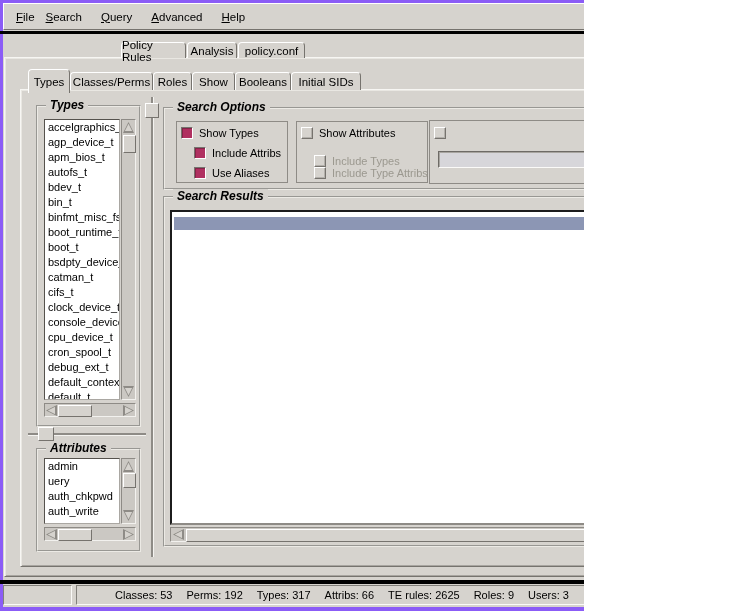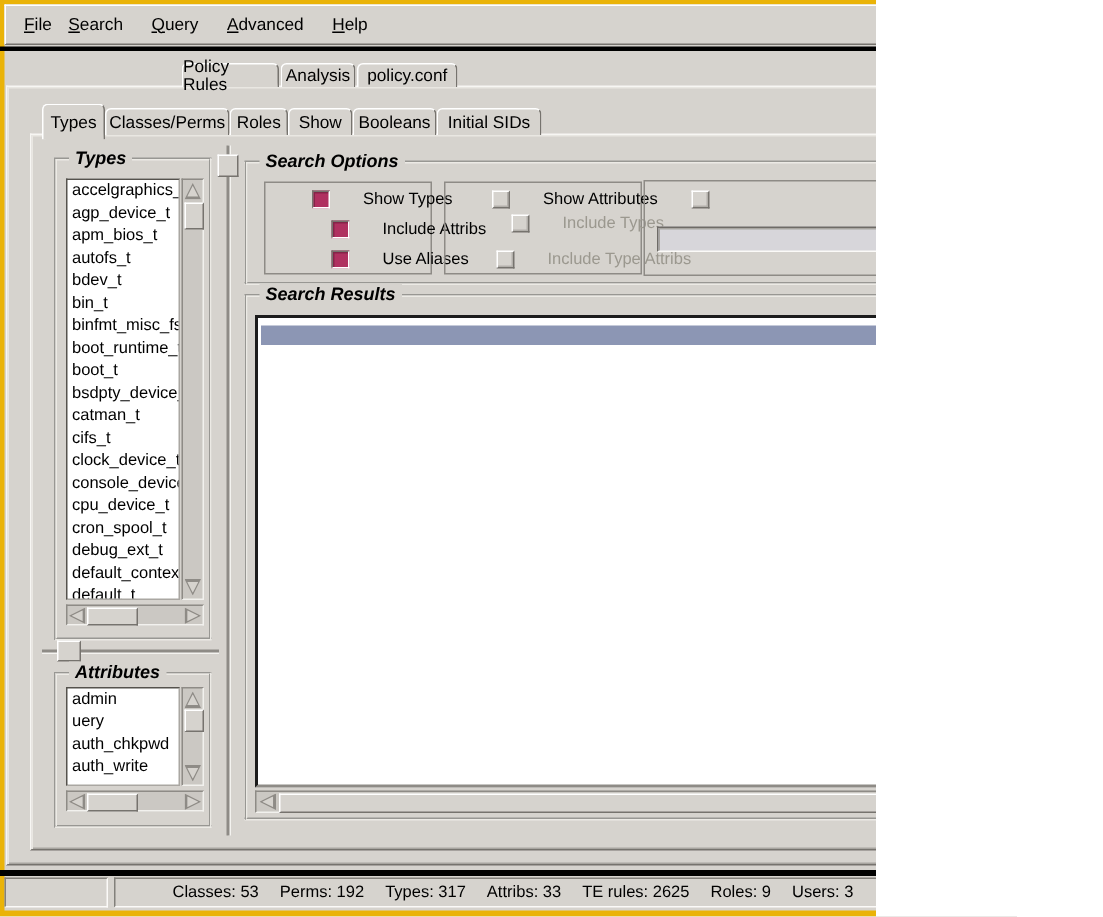--- a/index.html
+++ b/index.html
@@ -1,17 +1,17 @@
 <!DOCTYPE html>
 <html><head>
 <meta charset="utf-8">
 <style>
   html,body{margin:0;padding:0;}
   body{font-family:"Liberation Sans",sans-serif;font-size:11.5px;color:#000;}
-  .win{position:relative;width:584px;height:611px;background:#eab308;overflow:hidden;text-decoration:underline;}
+  .win{position:relative;width:584px;height:611px;background:#8b5cf6;overflow:hidden;text-decoration:underline;}
   .bg{position:absolute;left:3px;top:3px;width:728px;height:604px;background:#d6d3ce;}
   .abs{position:absolute;}
   
   .raised{border:1px solid;border-color:#ffffff #76736e #76736e #ffffff;background:#d6d3ce;}
   .frame3d{background:#d6d3ce;border:1px solid;border-color:#f7f6f3 #76736e #76736e #f7f6f3;
            box-shadow:inset 1px 1px 0 #e9e7e2, inset -1px -1px 0 #a8a5a0;}
   .sunken{border:1px solid;border-color:#82807b #fbfaf8 #fbfaf8 #82807b;}
   
   .menubar{left:3px;top:3px;width:726px;height:27px;display:flex;align-items:center;padding-left:12px;box-sizing:border-box;}
   .mi{margin-right:19px;cursor:default;}
@@ -35,21 +35,21 @@
   .sb{background:#cbc8c3;border:1px solid;border-color:#8e8b86 #f2f1ee #f2f1ee #8e8b86;box-sizing:border-box;}
   .thumb{position:absolute;background:#d6d3ce;border:1px solid;border-color:#fff #76736e #76736e #fff;}
   .arrow{position:absolute;width:11px;height:11px;}
   .arrow::before{content:"";position:absolute;inset:0;background:#8e8b86;clip-path:var(--clip);}
   .arrow::after{content:"";position:absolute;inset:0;background:#d6d3ce;clip-path:var(--clip);transform:scale(.68);}
   .up{--clip:polygon(50% 0,100% 100%,0 100%);}
   .down{--clip:polygon(0 0,100% 0,50% 100%);}
   .left{--clip:polygon(100% 0,100% 100%,0 50%);}
   .right{--clip:polygon(0 0,100% 50%,0 100%);}
   
-  .cbrow{position:absolute;display:flex;align-items:center;gap:22px;height:13px;font-size:11px;white-space:nowrap;margin-left:27px;}
+  .cbrow{position:absolute;display:flex;align-items:center;gap:6px;height:13px;font-size:11px;white-space:nowrap;}
   .cb{width:10px;height:10px;flex:none;box-sizing:content-box;}
   .cb.on{background:#b03060;border:1px solid;border-color:#76736e #fff #fff #76736e;box-shadow:inset 1px 1px 0 rgba(0,0,0,.25);}
   .cb.off{background:#d6d3ce;border:1px solid;border-color:#fff #76736e #76736e #fff;box-shadow:inset -1px -1px 0 #b3b0ab;}
   .dis{color:#9b988f;}
   .entry{background:#d7d6da;border:1px solid;border-color:#6e6b66 #fbfaf8 #fbfaf8 #6e6b66;box-shadow:inset 1px 1px 0 #a8a5a0;
          font-size:11px;padding:0 3px;box-sizing:border-box;outline:none;color:#000;}
   .btn{background:#d6d3ce;border:1px solid;border-color:#ffffff #5d5a55 #5d5a55 #ffffff;box-shadow:inset 1px 1px 0 #efeee9, 1px 1px 0 #8e8b86;
        display:flex;align-items:center;justify-content:center;font-size:11.5px;cursor:default;}
   
   .textarea{background:#fff;border:2px solid;border-color:#1c1c1c #8e8b86 #8e8b86 #1c1c1c;box-sizing:border-box;}
@@ -185,25 +185,25 @@
         <span class="cb on"></span>
         <span>Use Aliases</span>
       </div>
     </div>
 
     <div class="abs gbox" style="left:131px;top:12px;width:130px;height:60px;">
       <div class="cbrow" style="left:4px;top:4px;">
         <span class="cb off"></span>
         <span>Show Attributes</span>
       </div>
-      <div class="cbrow dis" style="left:17px;top:20px;text-align:center;">
+      <div class="cbrow dis" style="left:17px;top:32px;text-align:center;">
         <span class="cb off"></span>
         <span>Include Types</span>
       </div>
-      <div class="cbrow dis" style="left:7px;top:44px;">
+      <div class="cbrow dis" style="left:17px;top:44px;">
         <span class="cb off"></span>
         <span>Include Type Attribs</span>
       </div>
     </div>
 
     <div class="abs gbox" style="left:264px;top:11px;width:177px;height:62px;">
       <div class="cbrow" style="left:4px;top:5px;">
         <span class="cb off"></span>
       </div>
       <input class="abs entry" style="left: 8px; top: 30px; width: 161px; height: 17px;" readonly="" value="">
@@ -229,21 +229,21 @@
       <div class="arrow right" style="right:2px;top:1px;"></div>
     </div>
   </div>
 
   <div class="abs statussep"></div>
   <div class="abs statpanel sunken" style="left:3px;top:585px;width:69px;height:20px;"></div>
   <div class="abs statpanel sunken" style="left:76px;top:585px;width:532px;height:20px;">
       <span class="stat">Classes: 53</span>
       <span class="stat">Perms: 192</span>
       <span class="stat">Types: 317</span>
-      <span class="stat">Attribs: 33</span>
+      <span class="stat">Attribs: 66</span>
       <span class="stat">TE rules: 2625</span>
       <span class="stat">Roles: 9</span>
       <span class="stat">Users: 3</span>
     </div>
   <div class="abs statpanel sunken" style="left:612px;top:585px;width:119px;height:20px;">
     <span>v.18 (source)</span>
   </div>
 </div>
 
 </body></html>

